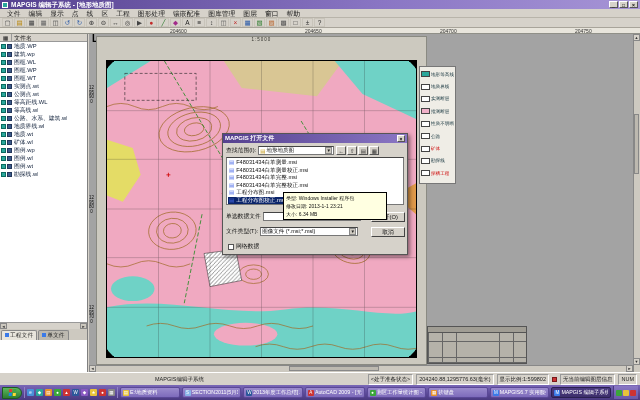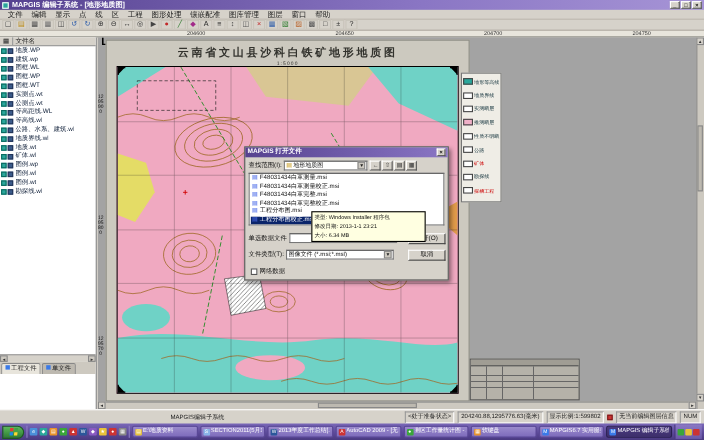--- a/index.html
+++ b/index.html
@@ -352,21 +352,20 @@
     <span class="corner-mark">L</span>
 
     <div>
 
     <span class="vruler-num" style="top: 52px;">1295900</span>
         <span class="vruler-num" style="top: 162px;">1295800</span>
         <span class="vruler-num" style="top: 272px;">1295700</span>
       </div>
 
     <div class="sheet">
-      <div class="sheet-title">云南省文山县沙科白铁矿地形地质图</div>
       <div class="sheet-scale">1:5000</div>
       <div class="map-frame">
         <svg viewBox="0 0 312 286" preserveAspectRatio="none">
           <defs>
             <pattern id="hatch" width="4" height="4" patternUnits="userSpaceOnUse">
               <rect width="4" height="4" fill="#fff"></rect>
               <path d="M0,4 L4,0" stroke="#333" stroke-width="0.5"></path>
             </pattern>
           </defs>
           <rect x="0" y="0" width="312" height="286" fill="#f0a9c1"></rect>

